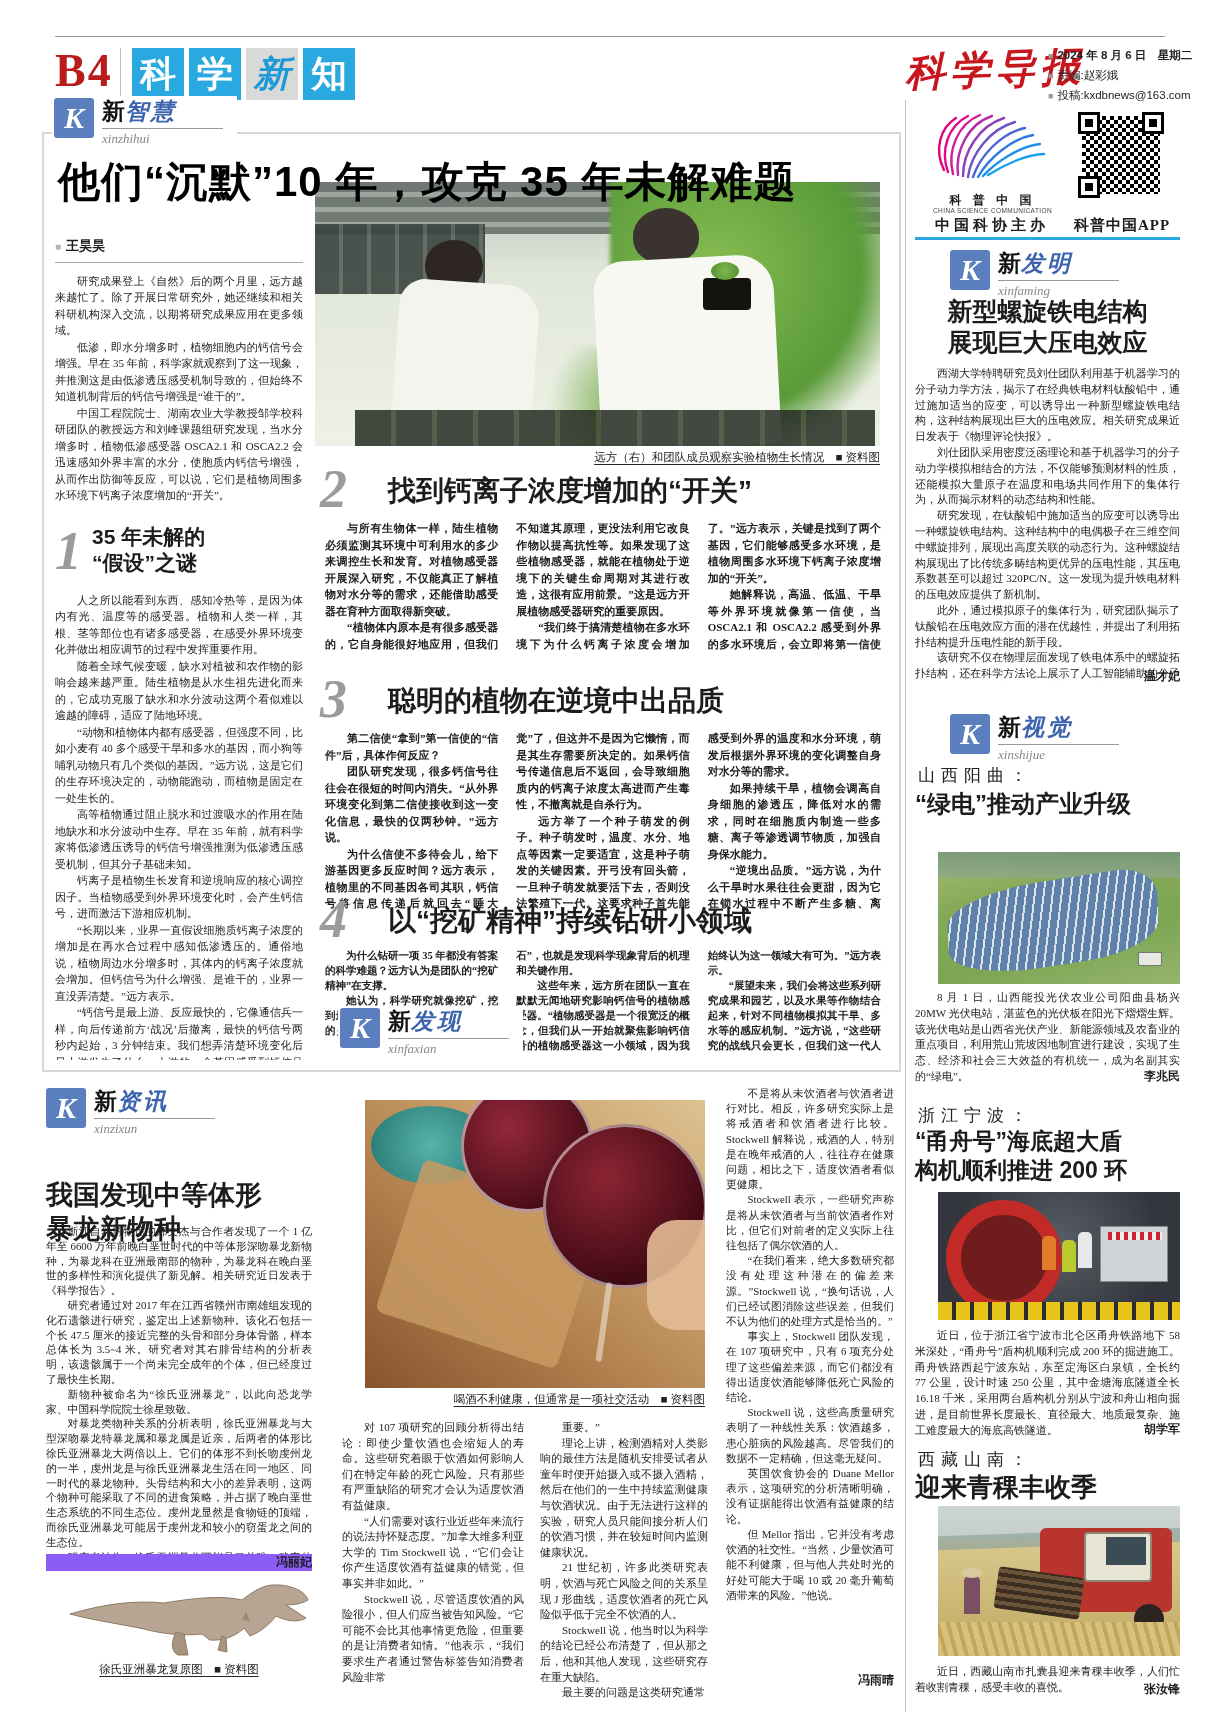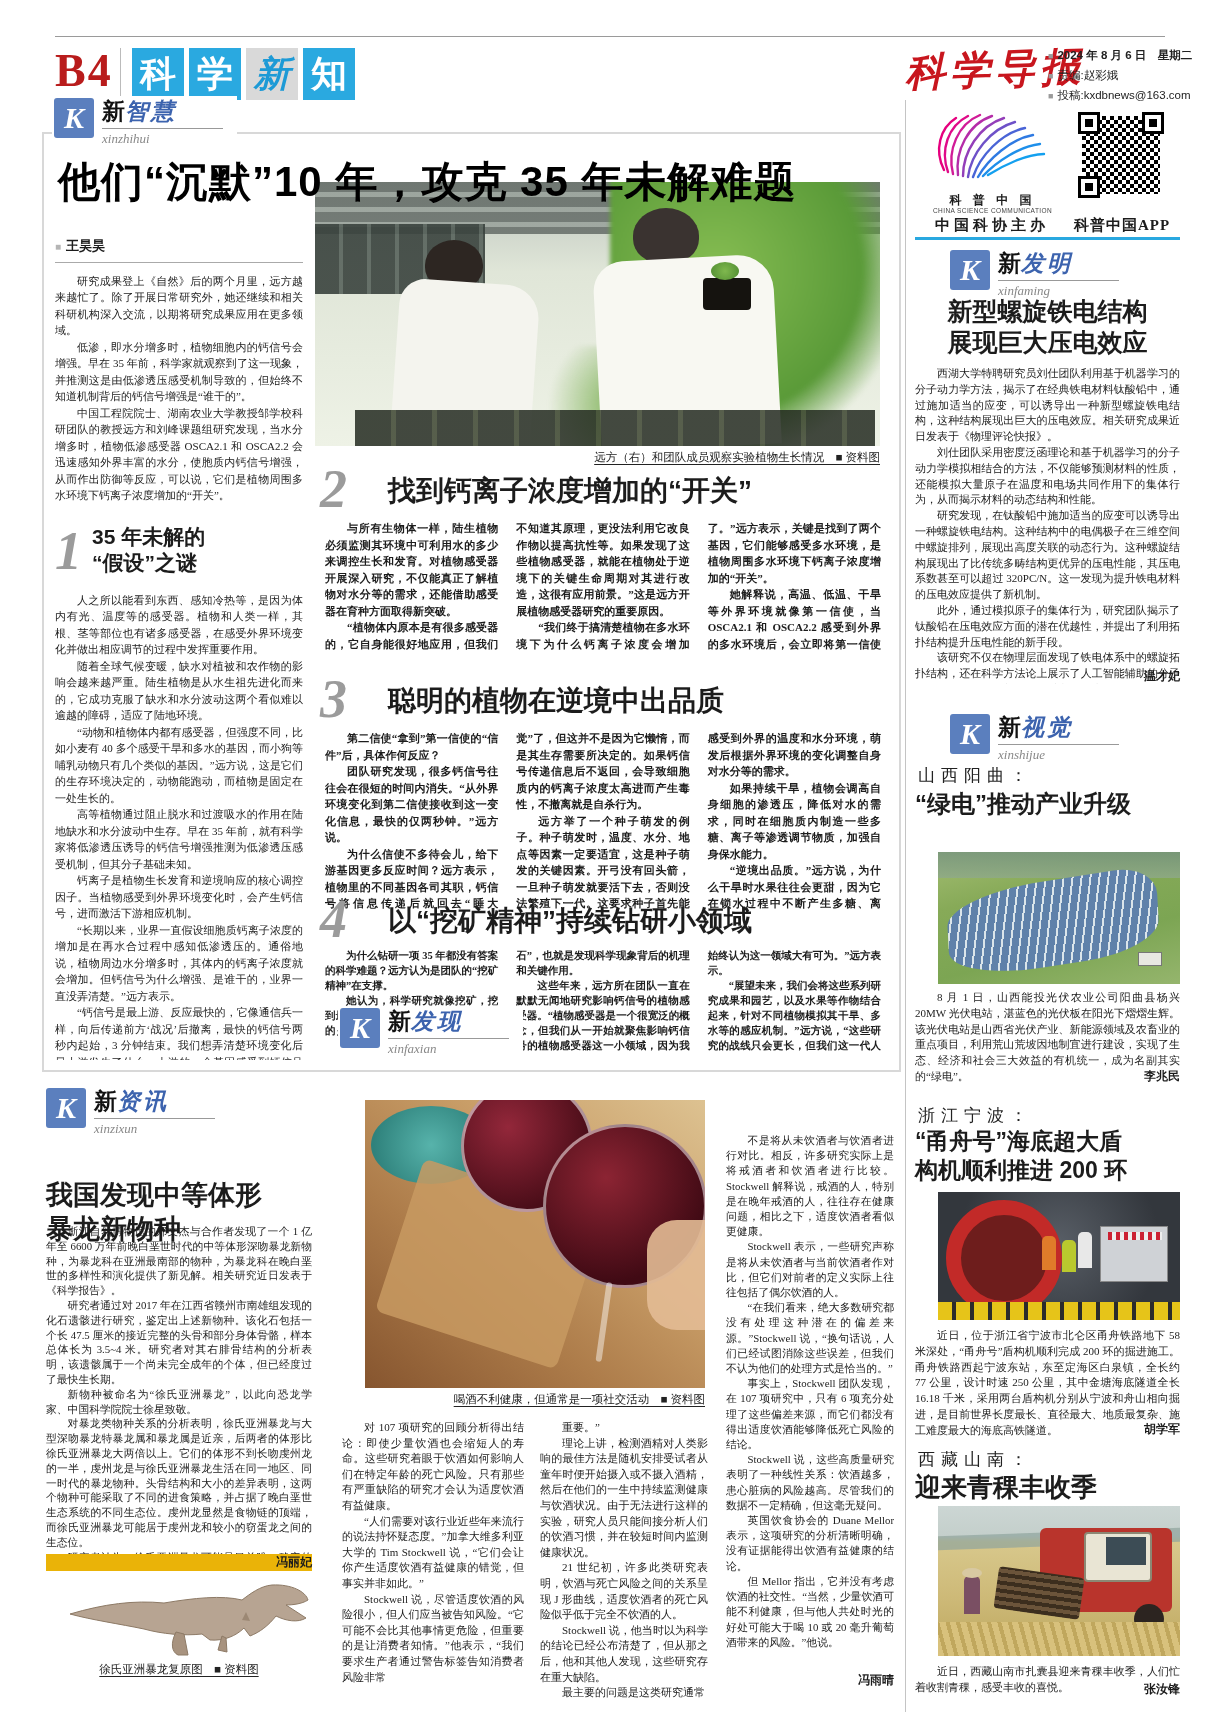--- a/index.html
+++ b/index.html
@@ -47,21 +47,21 @@
   .kicker{font-size:17px;letter-spacing:6px;color:#222;}
   .sb-head-l{font-size:24px;font-weight:bold;font-family:"Liberation Sans",sans-serif;white-space:nowrap;}
   .sb-body{font-size:11px;line-height:15.8px;overflow:hidden;}
   .bluerule{background:#29a8e0;height:3px;}
   
   .ph{overflow:hidden;position:absolute;}
   .ph>div{position:absolute;}
   
   .headline2{font-size:31px;font-weight:bold;letter-spacing:1px;white-space:nowrap;font-family:"Liberation Sans",sans-serif;}
   .bcol{font-size:11px;line-height:15.6px;overflow:hidden;}
-  .bcolC{font-size:10.8px;line-height:15.2px;overflow:hidden;margin-top:47px;}
+  .bcolC{font-size:10.8px;line-height:15.2px;overflow:hidden;}
   .headline3{font-size:27px;line-height:34px;font-weight:bold;font-family:"Liberation Sans",sans-serif;}
   .nzx-body{font-size:10.8px;line-height:14.8px;overflow:hidden;}
   
   .qr{background:#fff;position:absolute;}
   .qr .mesh{position:absolute;left:8px;top:8px;right:8px;bottom:8px;
     background:repeating-conic-gradient(#000 0 25%,#fff 0 50%);background-size:8px 8px;}
   .finder{position:absolute;width:22px;height:22px;background:#000;}
   .finder:before{content:"";position:absolute;left:3px;top:3px;right:3px;bottom:3px;background:#fff;}
   .finder:after{content:"";position:absolute;left:7px;top:7px;right:7px;bottom:7px;background:#000;}
   .kepu-txt{font-size:12px;font-weight:bold;letter-spacing:4px;font-family:"Liberation Sans",sans-serif;}
@@ -288,21 +288,21 @@
     <div>我国发现中等体形</div>
     <div>暴龙新物种</div>
   </div>
   <div class="abs nzx-body" style="left:46px;top:1224px;width:266px;height:346px;">
       <p class="para">浙江自然博物馆的郑文杰与合作者发现了一个 1 亿年至 6600 万年前晚白垩世时代的中等体形深吻暴龙新物种，为暴龙科在亚洲最南部的物种，为暴龙科在晚白垩世的多样性和演化提供了新见解。相关研究近日发表于《科学报告》。</p>
       <p class="para">研究者通过对 2017 年在江西省赣州市南雄组发现的化石遗骸进行研究，鉴定出上述新物种。该化石包括一个长 47.5 厘米的接近完整的头骨和部分身体骨骼，样本总体长为 3.5~4 米。研究者对其右腓骨结构的分析表明，该遗骸属于一个尚未完全成年的个体，但已经度过了最快生长期。</p>
       <p class="para">新物种被命名为“徐氏亚洲暴龙”，以此向恐龙学家、中国科学院院士徐星致敬。</p>
       <p class="para">对暴龙类物种关系的分析表明，徐氏亚洲暴龙与大型深吻暴龙特暴龙属和暴龙属是近亲，后两者的体形比徐氏亚洲暴龙大两倍以上。它们的体形不到长吻虔州龙的一半，虔州龙是与徐氏亚洲暴龙生活在同一地区、同一时代的暴龙物种。头骨结构和大小的差异表明，这两个物种可能采取了不同的进食策略，并占据了晚白垩世生态系统的不同生态位。虔州龙显然是食物链的顶端，而徐氏亚洲暴龙可能居于虔州龙和较小的窃蛋龙之间的生态位。</p>
       <p class="para">研究者认为，徐氏亚洲暴龙可能是目前唯一确定的中等体形暴龙。</p>
     </div>
-  <div class="abs byline-r" style="left:46px;top:1554px;width:266px;background:#eab308;">冯丽妃</div>
+  <div class="abs byline-r" style="left:46px;top:1554px;width:266px;background:#8b5cf6;">冯丽妃</div>
   <svg class="abs" style="left:64px;top:1578px;" width="250" height="80" viewBox="0 0 250 80">
     <path d="M6,36 C40,26 70,22 100,25 C130,20 158,17 178,22 C186,16 196,8 208,7 C228,6 242,14 244,22 C238,26 228,27 222,27 L242,40 C234,45 222,43 212,38 C204,48 196,54 186,58 L180,50 C172,58 160,63 146,62 L138,56 C120,58 98,56 80,51 C56,46 28,42 6,36 Z" fill="#b7a492" stroke="#8d7a66" stroke-width="1"></path>
     <path d="M112,54 C106,66 108,74 114,77 L124,77 L120,56 Z" fill="#a8937f" stroke="#8d7a66" stroke-width="1"></path>
     <path d="M158,58 L154,72 L163,74 L162,60 Z" fill="#a8937f" stroke="#8d7a66" stroke-width="1"></path>
     <path d="M182,34 L178,42 L186,43 Z" fill="#9c8874"></path>
   </svg>
   <div class="abs caption" style="left:46px;top:1662px;width:266px;text-align:center;"><u>徐氏亚洲暴龙复原图　■ 资料图</u></div>
 
   <div class="abs badge" style="left:338px;top:1006px;">
     <div class="bk">K</div>

